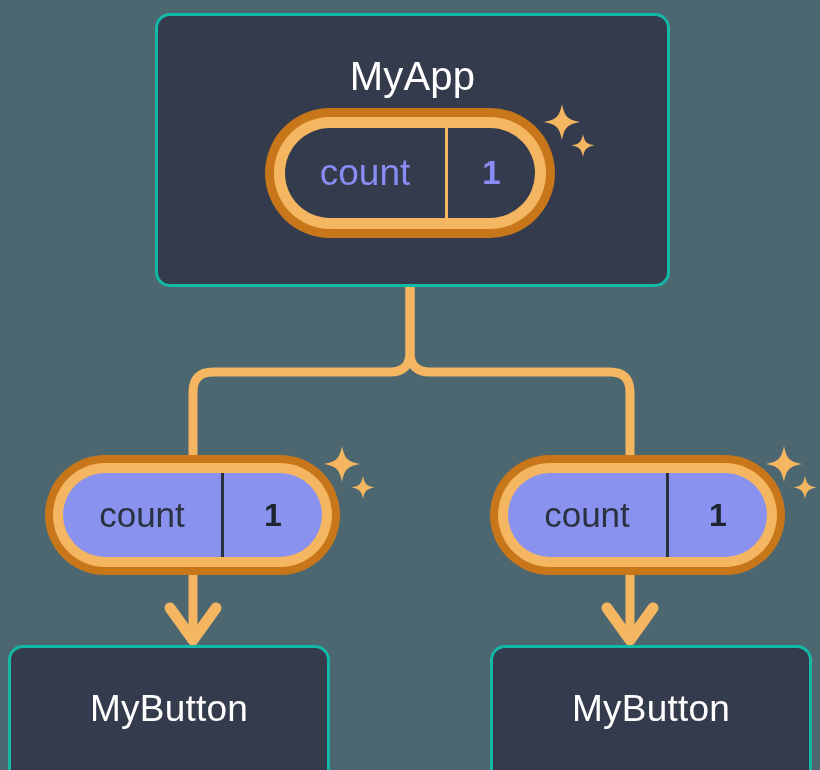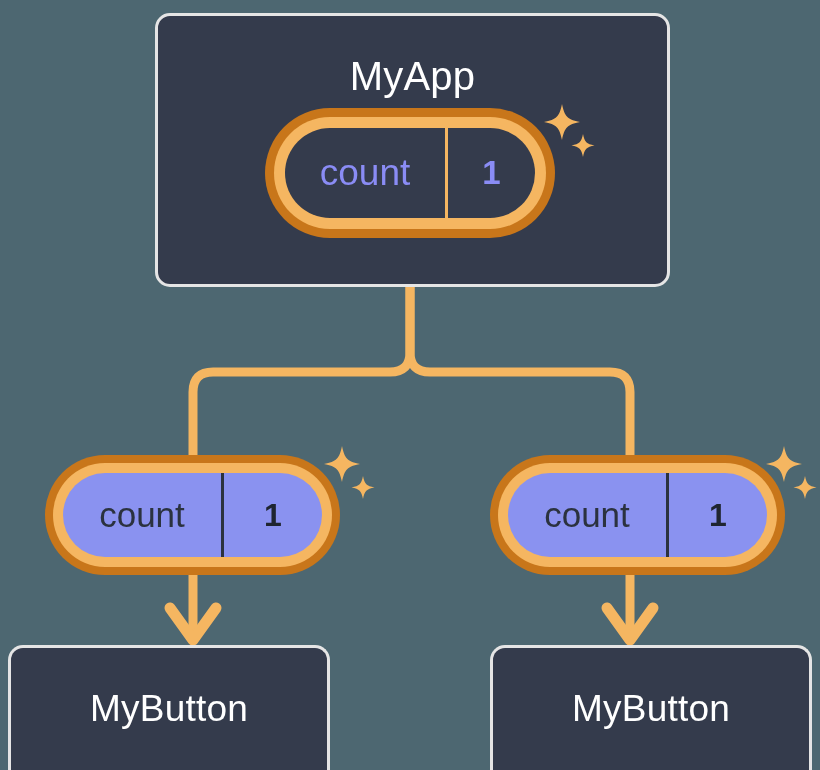--- a/index.html
+++ b/index.html
@@ -30,21 +30,21 @@
     height: 770px;
     z-index: 1;
     pointer-events: none;
   }
 
   
   .card {
     position: absolute;
     z-index: 2;
     background: #343b4c;
-    border: 3px solid #e5e5e5;
+    border: 3px solid #14b8a6;
     border-radius: 15px;
     box-sizing: border-box;
   }
   .card-title {
     position: absolute;
     left: 0;
     right: 0;
     text-align: center;
     color: #ffffff;
     font-size: 38px;

